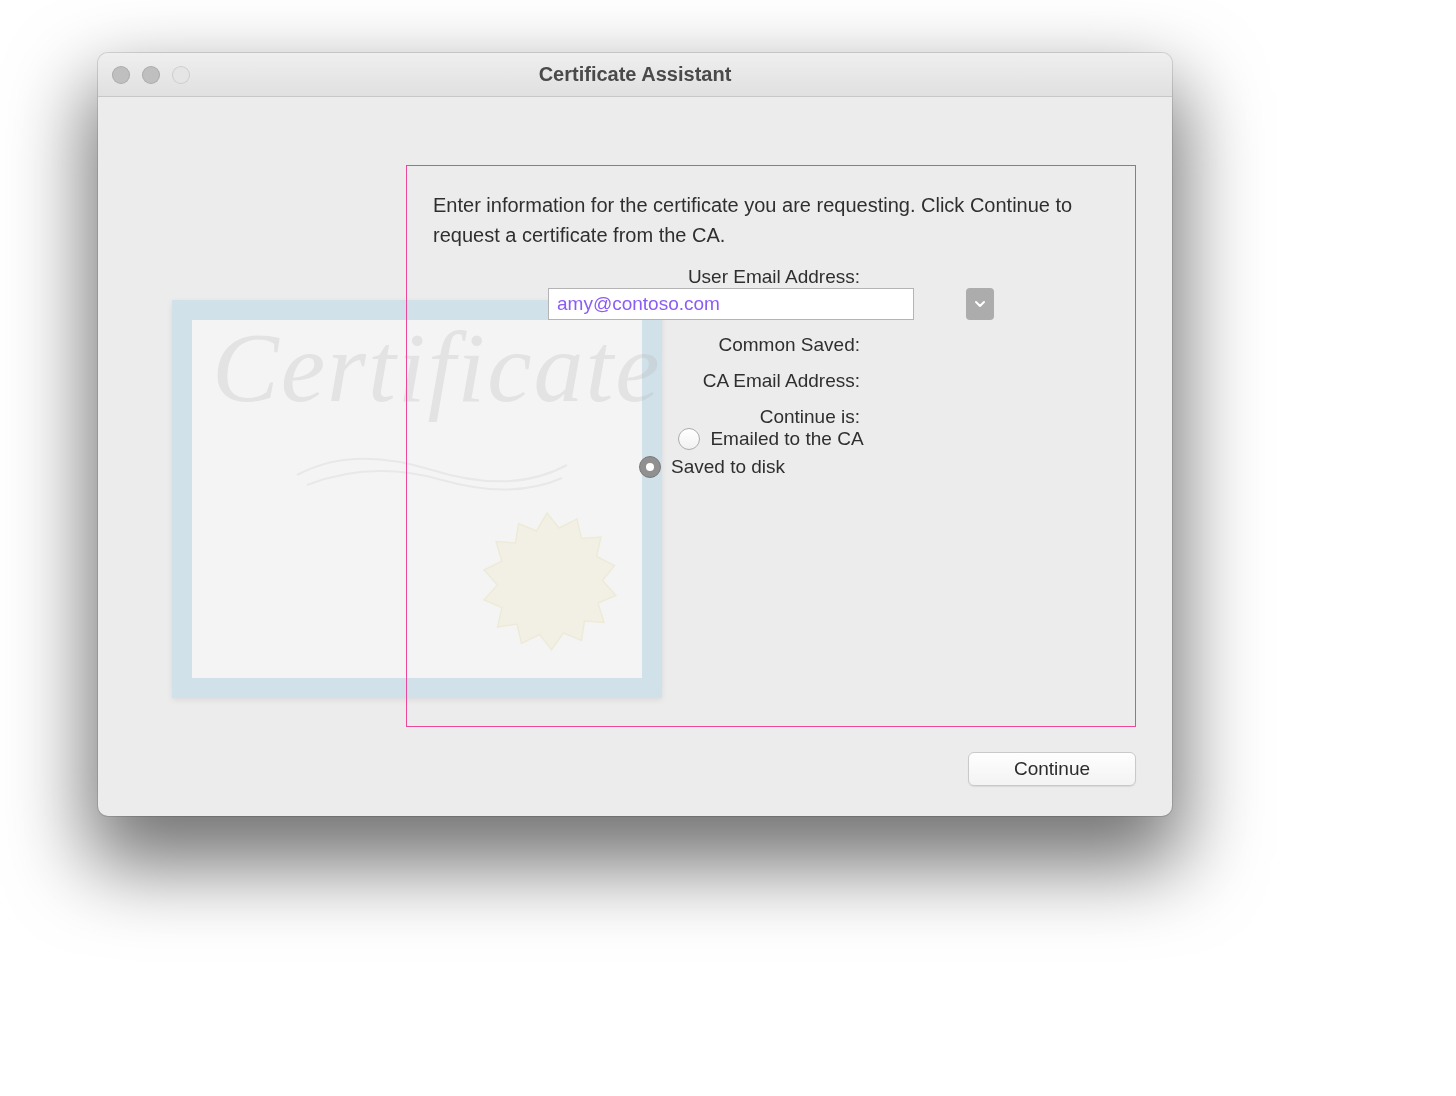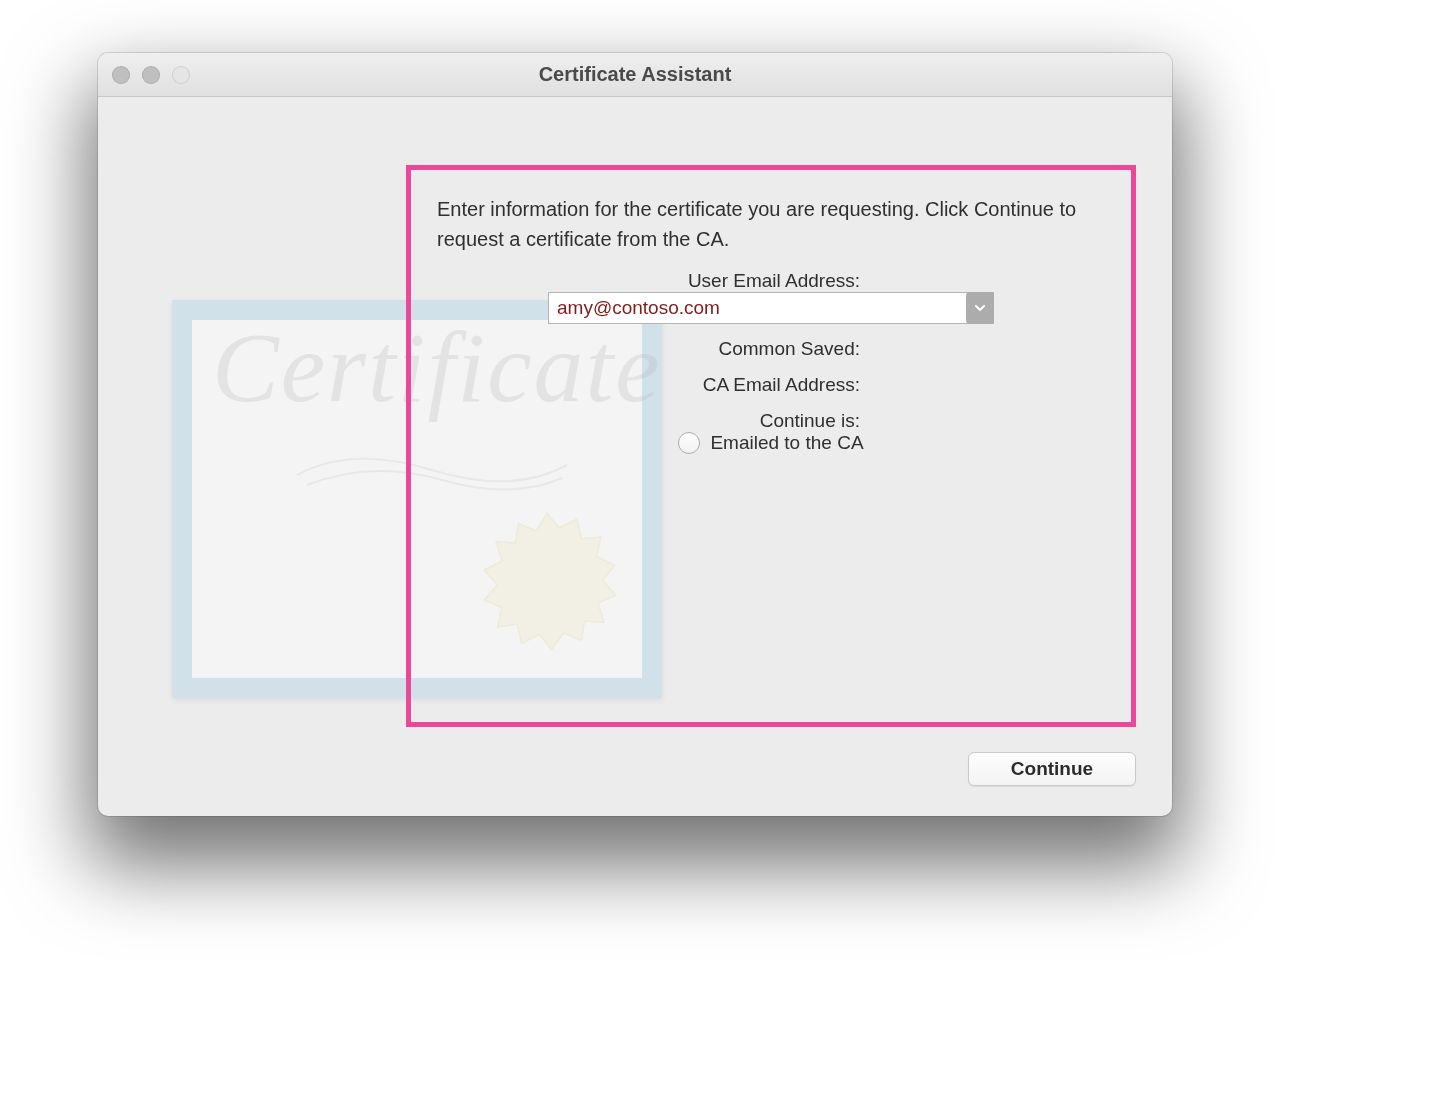--- a/index.html
+++ b/index.html
@@ -99,21 +99,21 @@
     left: 308px; top: 28px;
     font-size: 26px;
     font-weight: 700;
     color: #2a2a2a;
   }
   .panel {
     position: absolute;
     left: 308px; top: 68px;
     width: 730px;
     height: 562px;
-    border: 5px solid #ec4899;
+    border: 1px solid #ec4899;
     background: rgba(236,236,236,0.0);
   }
   .instructions {
     padding: 24px 26px 10px 26px;
     font-size: 20px;
     color: #2f2f2f;
     line-height: 1.5;
   }
   .form { padding: 6px 24px 0 24px; }
   .row {
@@ -124,28 +124,28 @@
   }
   .lbl {
     width: 198px;
     text-align: right;
     padding-right: 10px;
     font-size: 19px;
     color: #2f2f2f;
   }
   .fieldwrap { position: relative; width: 446px; }
   .fld {
-    width: 446px;
+    width: 366px;
     height: 32px;
     font-size: 19px;
     font-family: inherit;
     padding: 3px 8px;
     border: 1px solid #b4b4b4;
     background: #ffffff;
-    color: #7f1d1d;
+    color: #8b5cf6;
     outline: none;
   }
   .fld.focused {
     box-shadow: 0 0 0 3px rgba(140,140,140,0.35);
     border-color: #9a9a9a;
   }
   .fld::placeholder { color: #b5b5b5; }
   .combo-btn {
     position: absolute;
     right: 0; top: 0;
@@ -200,21 +200,20 @@
     width: 168px;
     height: 34px;
     background: linear-gradient(#fefefe,#f3f3f3);
     border: 1px solid #c9c9c9;
     border-radius: 6px;
     font-size: 19px;
     color: #2c2c2c;
     font-family: inherit;
     cursor: pointer;
     box-shadow: 0 1px 1px rgba(0,0,0,0.08);
-    font-weight: bold;
   }
 </style>
 </head>
 <body>
 
 <div class="window">
   <div class="titlebar">
     <div class="traffic">
       <div class="tl-dot"></div>
       <div class="tl-dot"></div>
@@ -265,20 +264,26 @@
 
         <div class="row" style="margin-bottom:6px">
           <div class="lbl">Continue is:</div>
           <div class="opt" style="margin-bottom:4px">
             <span class="radio-ui"></span>
             <span>Emailed to the CA</span>
           </div>
         </div>
 
         <div class="opts">
+          <div class="opt">
+            <span class="radio-ui sel">
+                <span class="radio-dot"></span>
+              </span>
+            <span>Saved to disk</span>
+          </div>
         </div>
 
       </div>
     </div>
 
     <button class="continue-btn">Continue</button>
 
   </div>
 </div>
 

